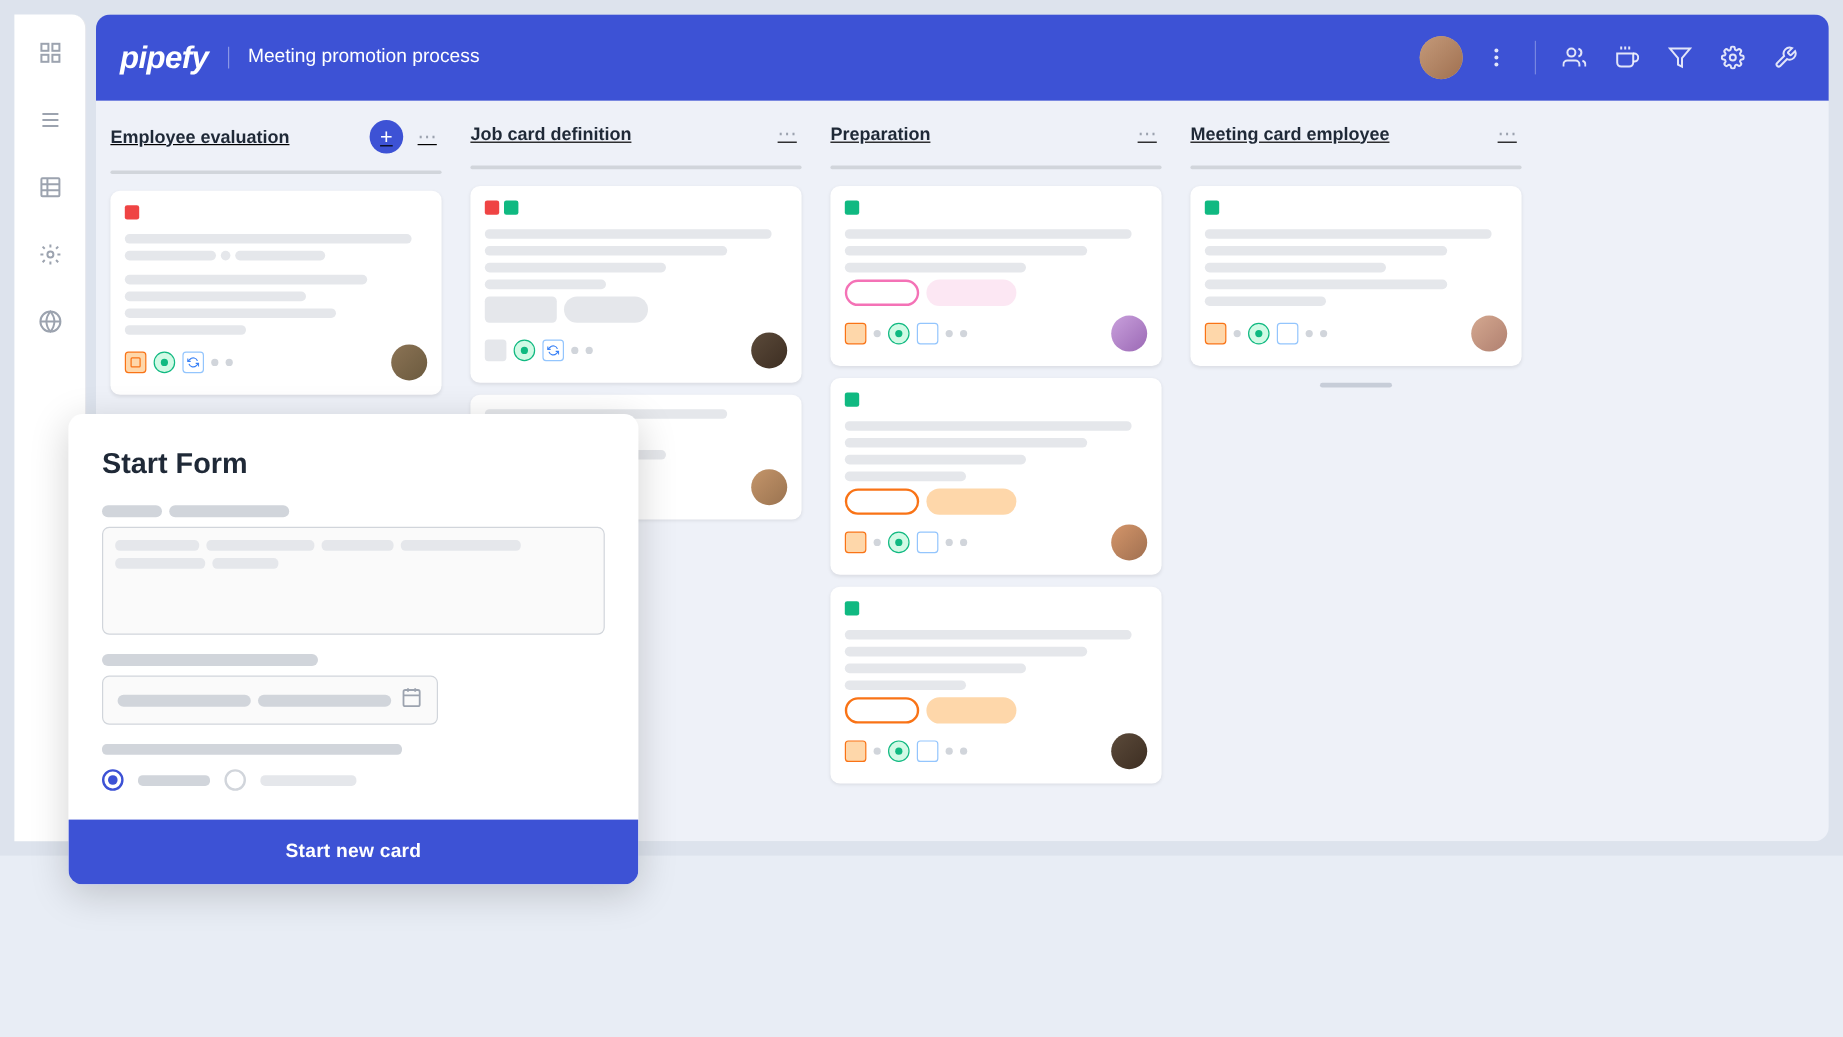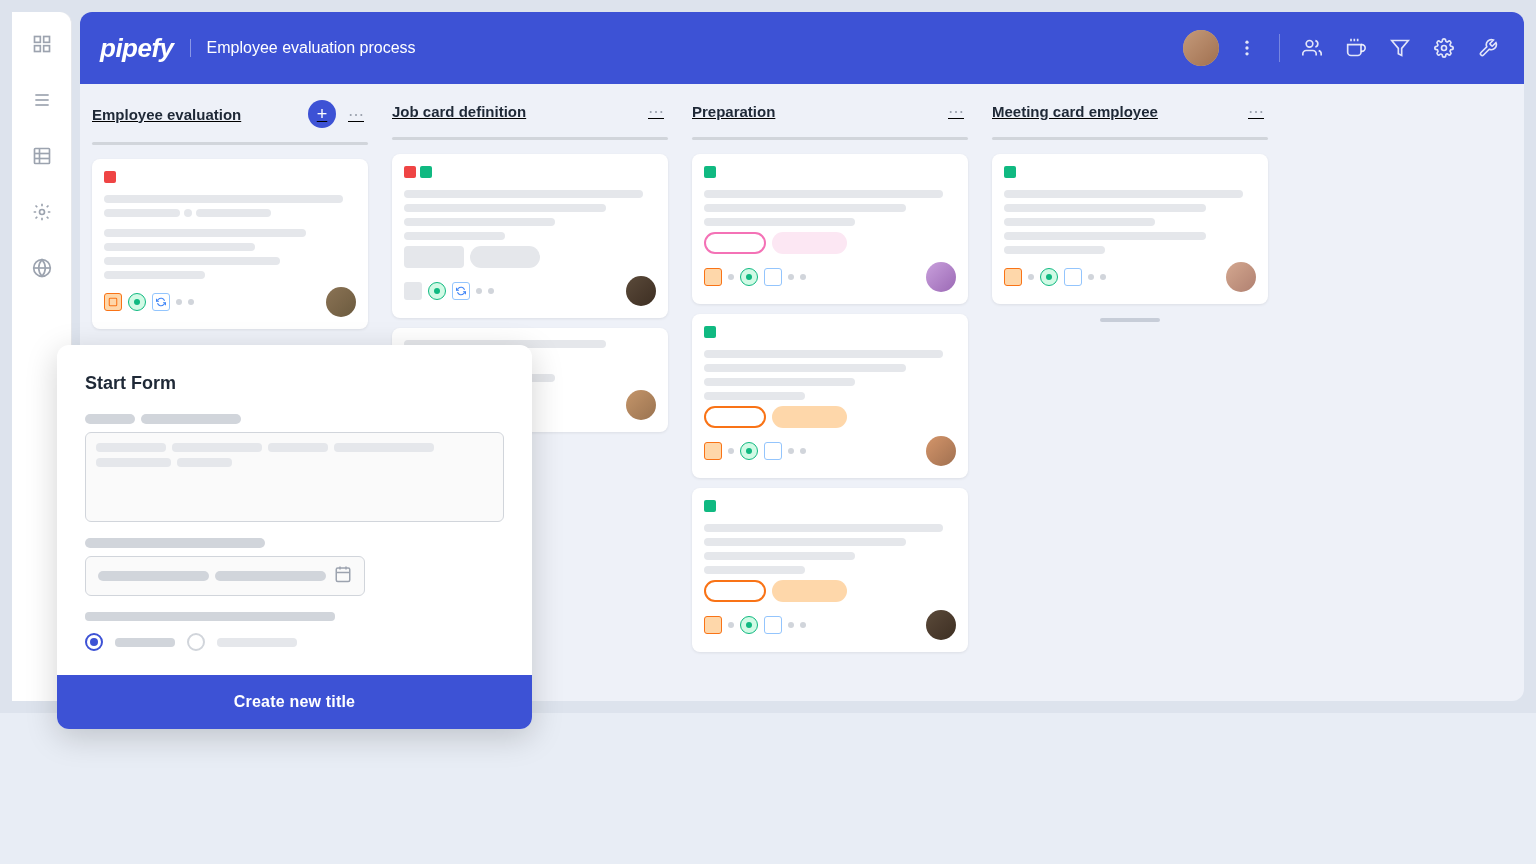--- a/index.html
+++ b/index.html
@@ -300,21 +300,21 @@
       overflow: hidden;
       z-index: 100;
       pointer-events: all;
     }
 
     .modal-body {
       padding: 28px 28px 20px;
     }
 
     .modal-title {
-      font-size: 18px;
+      font-size: 24px;
       font-weight: 700;
       color: #1f2937;
       margin-bottom: 20px;
     }
 
     .form-field-label {
       display: flex;
       gap: 6px;
       margin-bottom: 8px;
       align-items: center;
@@ -459,21 +459,21 @@
         <path d="M12 2a15.3 15.3 0 0 1 4 10 15.3 15.3 0 0 1-4 10 15.3 15.3 0 0 1-4-10 15.3 15.3 0 0 1 4-10z"></path>
       </svg>
     </div>
   </div>
 
   <div class="main-content">
 
     <div class="header">
       <div class="logo-area">
         <div class="logo-text">pipefy</div>
-        <div class="pipe-title">Employee evaluation process</div>
+        <div class="pipe-title">Meeting promotion process</div>
       </div>
       <div class="header-right">
         <div class="avatar-header">
           <div style="width:36px;height:36px;border-radius:50%;background:linear-gradient(135deg,#c49a7a,#a07050);"></div>
         </div>
         <div class="header-icon-btn">
           <svg viewBox="0 0 24 24" fill="currentColor">
               <circle cx="12" cy="5" r="2"></circle>
               <circle cx="12" cy="12" r="2"></circle>
               <circle cx="12" cy="19" r="2"></circle>
@@ -802,15 +802,15 @@
         <div class="radio-btn-active">
           <div class="radio-inner"></div>
         </div>
         <div class="radio-label-skel"></div>
         <div class="radio-btn-inactive"></div>
         <div class="radio-skel"></div>
       </div>
     </div>
 
     
-    <button class="create-btn">Create new title</button>
+    <button class="create-btn">Start new card</button>
   </div>
 </div>
 
 </body></html>

